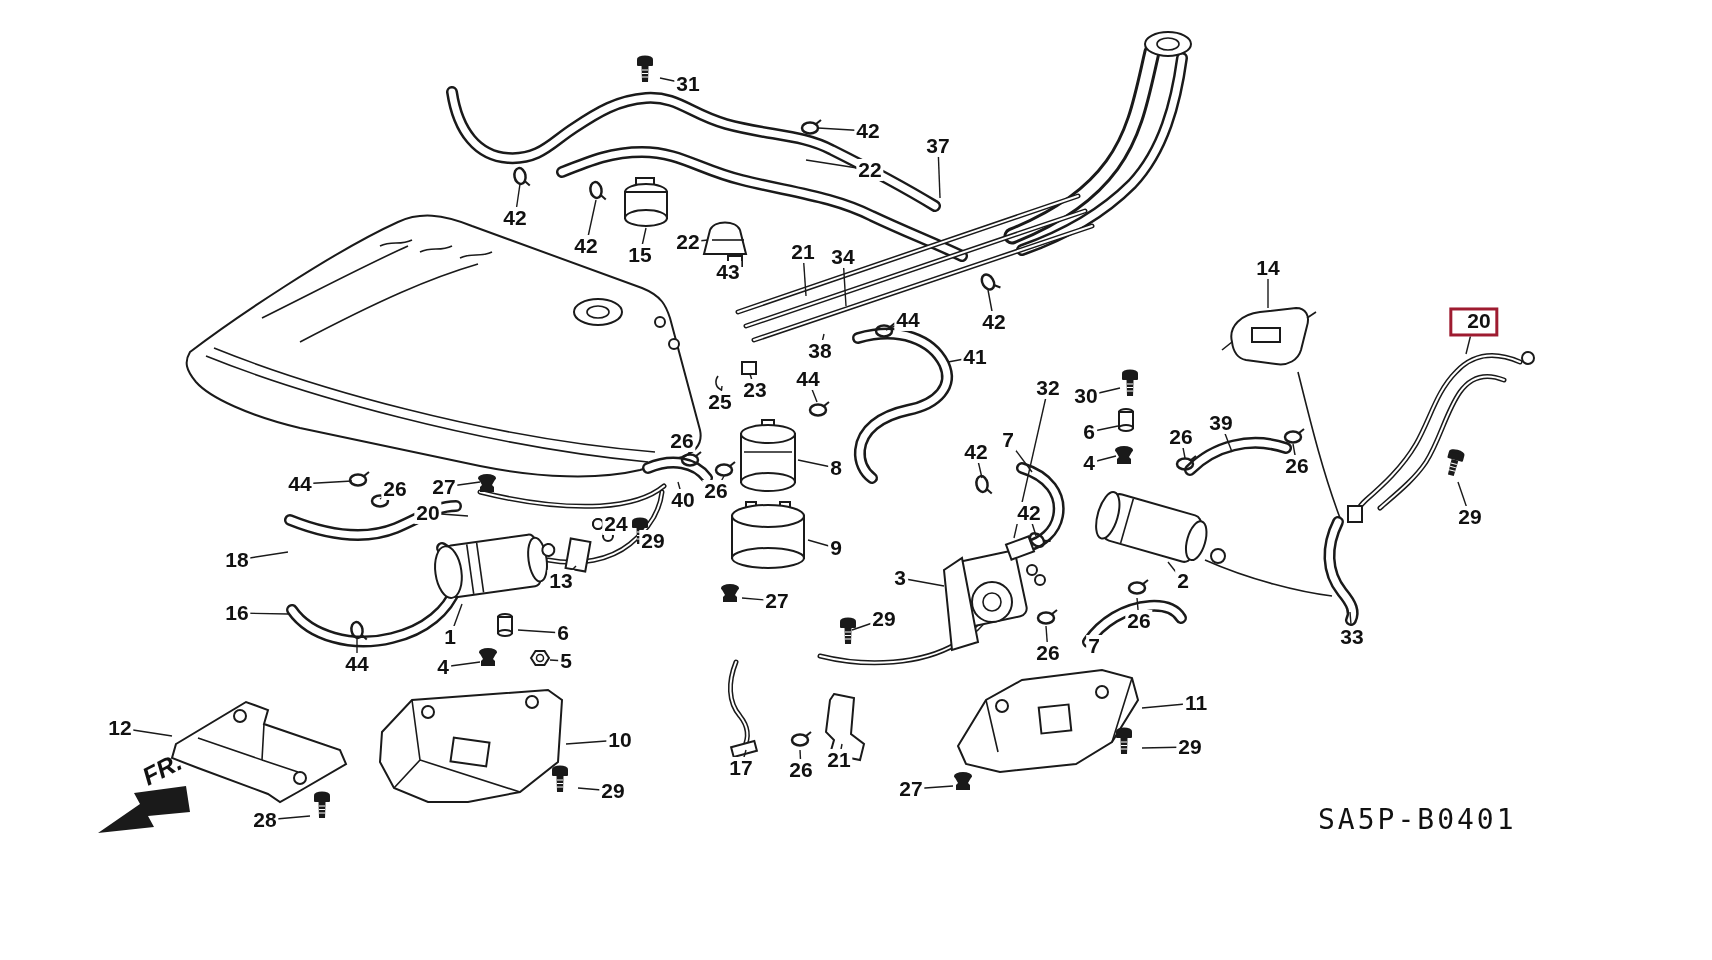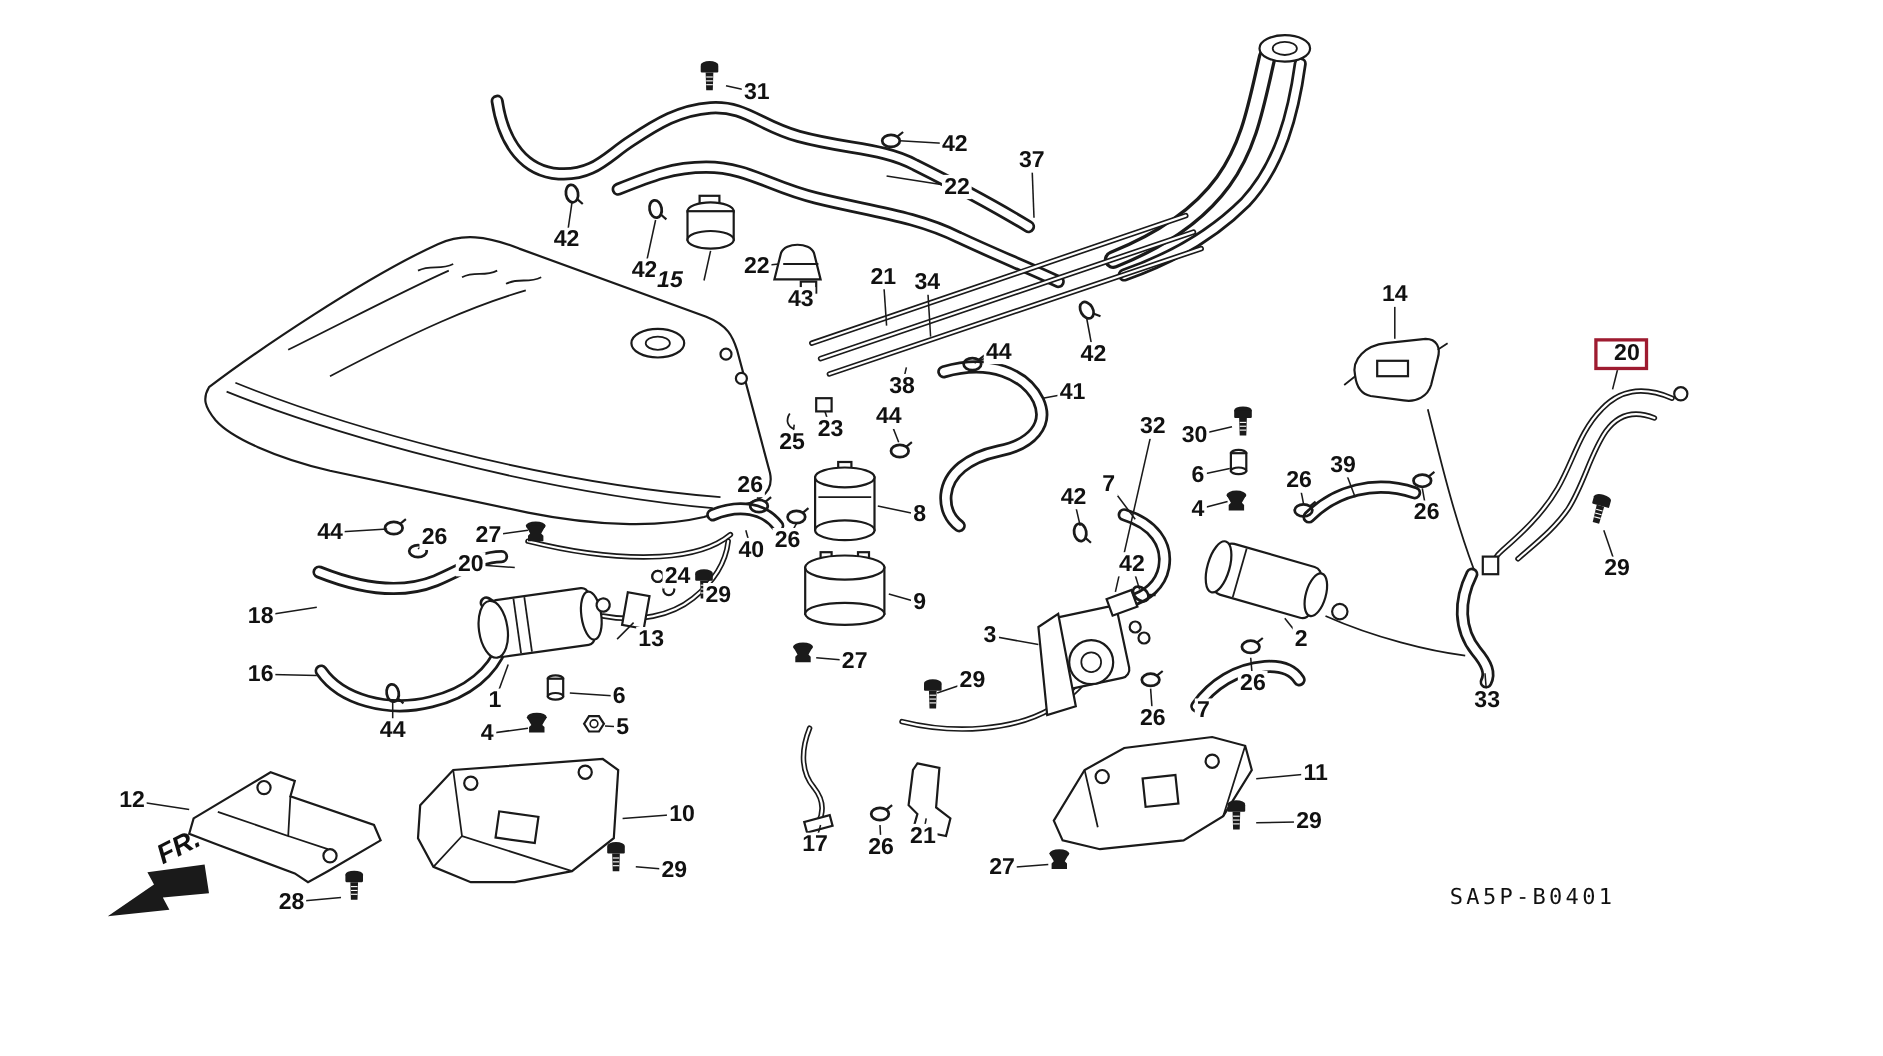--- a/index.html
+++ b/index.html
@@ -34,21 +34,21 @@
     z-index:5;
   }
   .callout.hl{
     border:3px solid var(--hl,#9e1b30);
     padding:0 5px 1px 5px;
   }
   #drawing-code{
     position:absolute;
     left:1318px;top:803px;
     font-family:"DejaVu Sans Mono", monospace;
-    font-size:20px;
+    font-size:28px;
     letter-spacing:3px;
     color:#111;
     z-index:5;
   }
   .fr-text{
     font-family:"Liberation Sans", sans-serif;
     font-weight:bold;
     font-style:italic;
     font-size:25px;
     fill:#111;
@@ -400,21 +400,21 @@
       </g>
   </svg>
 
   <div id="callouts">
       <div class="callout" style="left: 688px; top: 84px; text-align: right;">31</div>
       <div class="callout" style="left: 868px; top: 131px;">42</div>
       <div class="callout" style="left: 870px; top: 170px;">22</div>
       <div class="callout" style="left: 938px; top: 146px;">37</div>
       <div class="callout" style="left: 515px; top: 218px;">42</div>
       <div class="callout" style="left: 586px; top: 246px;">42</div>
-      <div class="callout" style="left: 609px; top: 255px; font-style: italic;">15</div>
+      <div class="callout" style="left: 640px; top: 255px;">15</div>
       <div class="callout" style="left: 688px; top: 242px;">22</div>
       <div class="callout" style="left: 728px; top: 272px;">43</div>
       <div class="callout" style="left: 803px; top: 252px;">21</div>
       <div class="callout" style="left: 843px; top: 257px;">34</div>
       <div class="callout" style="left: 994px; top: 322px;">42</div>
       <div class="callout" style="left: 1268px; top: 268px;">14</div>
       <div class="callout hl" style="left: 1474px; top: 322px; padding-left: 15px;">20</div>
       <div class="callout" style="left: 908px; top: 320px;">44</div>
       <div class="callout" style="left: 820px; top: 351px;">38</div>
       <div class="callout" style="left: 975px; top: 357px;">41</div>
@@ -436,21 +436,21 @@
       <div class="callout" style="left: 716px; top: 491px;">26</div>
       <div class="callout" style="left: 300px; top: 484px;">44</div>
       <div class="callout" style="left: 395px; top: 489px;">26</div>
       <div class="callout" style="left: 444px; top: 487px;">27</div>
       <div class="callout" style="left: 428px; top: 513px;">20</div>
       <div class="callout" style="left: 616px; top: 524px;">24</div>
       <div class="callout" style="left: 653px; top: 541px;">29</div>
       <div class="callout" style="left: 1029px; top: 513px;">42</div>
       <div class="callout" style="left: 836px; top: 548px;">9</div>
       <div class="callout" style="left: 237px; top: 560px;">18</div>
-      <div class="callout" style="left: 561px; top: 581px; margin-left: 31px;">13</div>
+      <div class="callout" style="left: 561px; top: 581px;">13</div>
       <div class="callout" style="left: 900px; top: 578px;">3</div>
       <div class="callout" style="left: 1183px; top: 581px;">2</div>
       <div class="callout" style="left: 237px; top: 613px;">16</div>
       <div class="callout" style="left: 777px; top: 601px;">27</div>
       <div class="callout" style="left: 1139px; top: 621px;">26</div>
       <div class="callout" style="left: 1094px; top: 646px;">7</div>
       <div class="callout" style="left: 450px; top: 637px;">1</div>
       <div class="callout" style="left: 563px; top: 633px;">6</div>
       <div class="callout" style="left: 1048px; top: 653px;">26</div>
       <div class="callout" style="left: 884px; top: 619px;">29</div>

